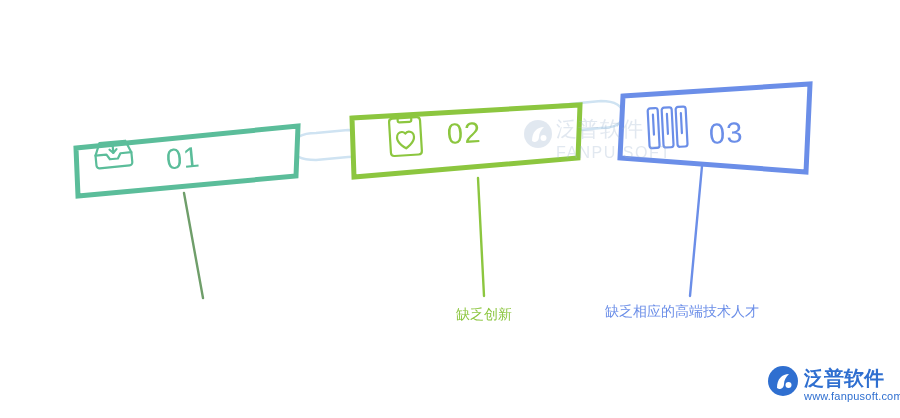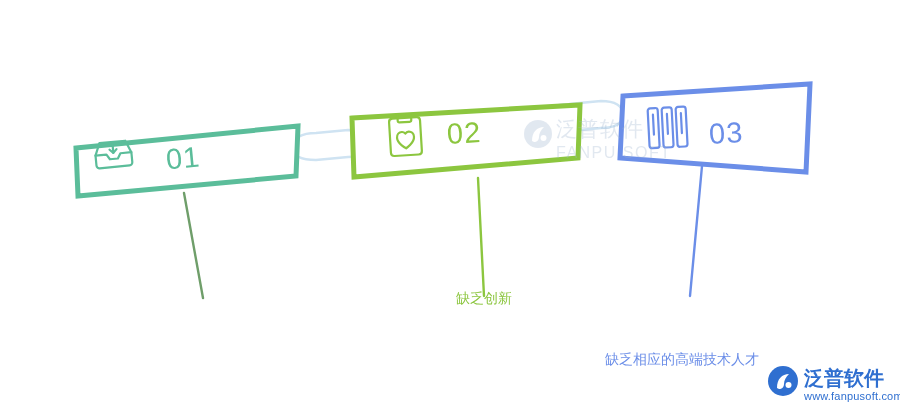--- a/index.html
+++ b/index.html
@@ -161,22 +161,22 @@
       <circle cx="15" cy="15" r="15" fill="#2f6fd0"></circle>
       <path d="M9 22 C9 13 14 8 21 8 C18 11 16 14 16 18 C16 21 14 23 11 23 Z" fill="#ffffff"></path>
       <circle cx="20.5" cy="19" r="3" fill="#ffffff"></circle>
     </g>
   </svg>
 
   <div class="node-num" style="left:166px; top:142px; color:#5bbd9a; transform:rotate(-5.5deg);">01</div>
   <div class="node-num" style="left:447px; top:117px; color:#8cc63f; transform:rotate(-3.5deg);">02</div>
   <div class="node-num" style="left:709px; top:117px; color:#6b8ee8; transform:rotate(-3deg);">03</div>
 
-  <div class="node-label" style="left:456px; top:290px; color:#8cc63f;">缺乏创新</div>
-  <div class="node-label" style="left:605px; top:303px; color:#6b8ee8;margin-top:48px;">缺乏相应的高端技术人才</div>
+  <div class="node-label" style="left:456px; top:306px; color:#8cc63f;">缺乏创新</div>
+  <div class="node-label" style="left:605px; top:303px; color:#6b8ee8;">缺乏相应的高端技术人才</div>
 
   <div class="watermark-center">
     <svg width="30" height="30" viewBox="0 0 30 30" style="position:absolute;left:0;top:6px;">
       <circle cx="15" cy="15" r="14" fill="#9fb4cf"></circle>
       <path d="M9 22 C9 13 14 8 21 8 C18 11 16 14 16 18 C16 21 14 23 11 23 Z" fill="#ffffff"></path>
       <circle cx="20.5" cy="19" r="3" fill="#ffffff"></circle>
     </svg>
     <div class="wm-text-main">泛普软件</div>
     <div class="wm-text-sub">FANPU SOFT</div>
   </div>

